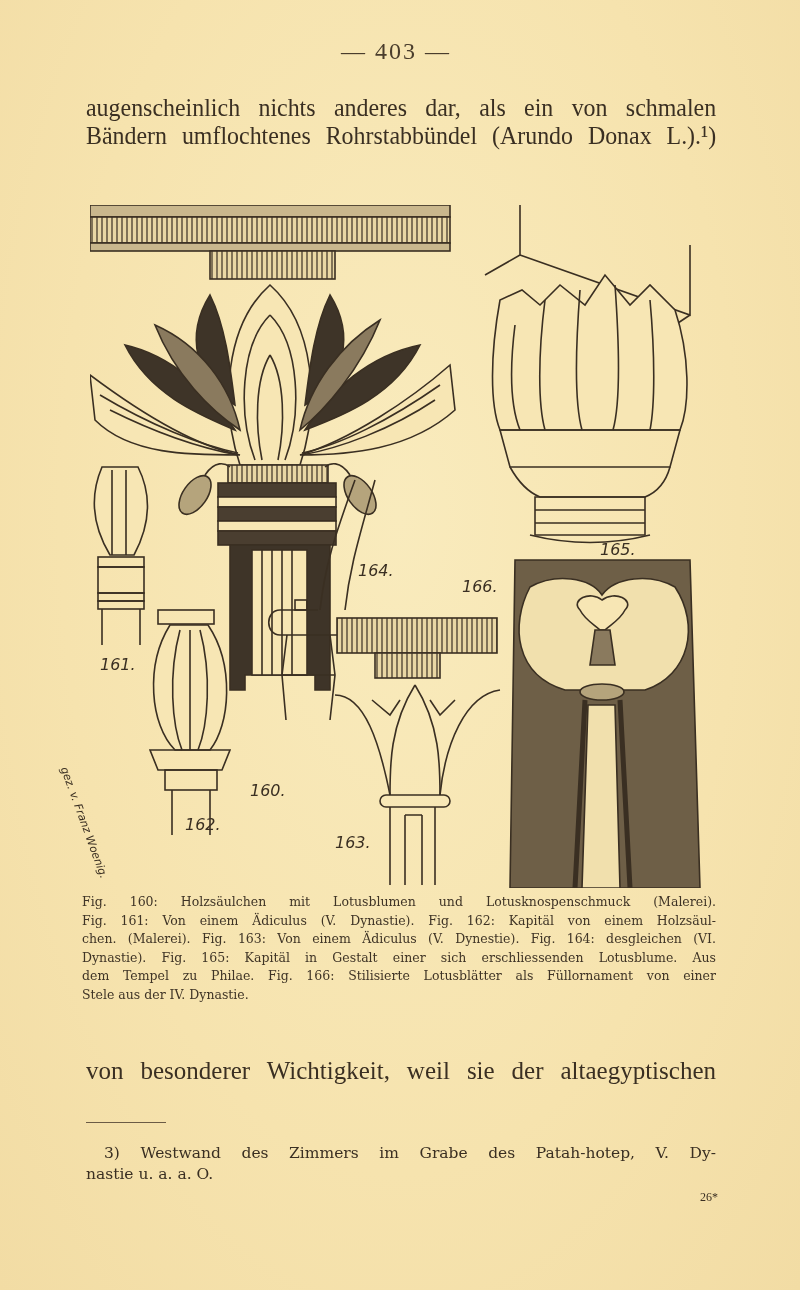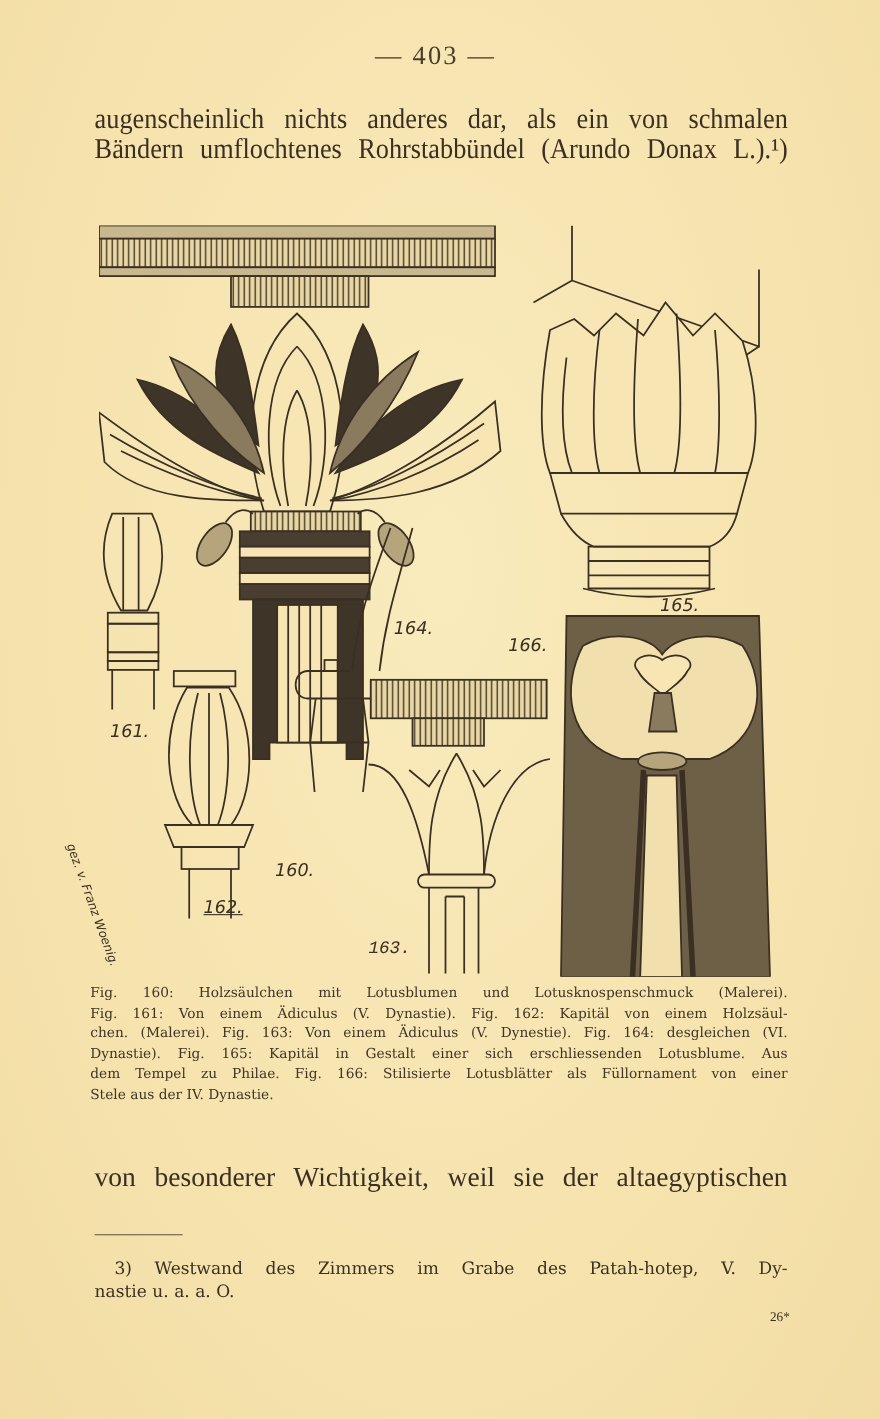--- a/index.html
+++ b/index.html
@@ -160,22 +160,22 @@
     </g>
     <defs>
       <pattern id="hatch" width="5" height="10" patternUnits="userSpaceOnUse">
         <rect width="5" height="10" fill="#e9d7a4"></rect>
         <line x1="2" y1="0" x2="2" y2="10" stroke="#3a2f22" stroke-width="1.2"></line>
       </pattern>
     </defs>
   </svg>
   <span class="fig-label" style="left:10px; top:450px;">161.</span>
   <span class="fig-label" style="left:160px; top:560px;margin-top:16px;">160.</span>
-  <span class="fig-label" style="left:95px; top:610px;text-decoration:underline;">162.</span>
-  <span class="fig-label" style="left:245px; top:648px;font-family:Liberation Mono, monospace;">163.</span>
+  <span class="fig-label" style="left:95px; top:610px;">162.</span>
+  <span class="fig-label" style="left:245px; top:628px;">163.</span>
   <span class="fig-label" style="left:268px; top:356px;">164.</span>
   <span class="fig-label" style="left:510px; top:335px;">165.</span>
   <span class="fig-label" style="left:372px; top:372px;">166.</span>
   <span class="fig-label" style="left:-20px; top:560px; font-size:11px; transform: rotate(70deg); transform-origin: left top;">gez. v. Franz Woenig.</span>
 </div>
 
 <div class="caption">
   <span class="line" style="display:block; text-align:justify; text-align-last:justify;">Fig. 160: Holzsäulchen mit Lotusblumen und Lotusknospenschmuck (Malerei).</span>
   <span class="line" style="display:block; text-align:justify; text-align-last:justify;">Fig. 161: Von einem Ädiculus (V. Dynastie). Fig. 162: Kapitäl von einem Holzsäul-</span>
   <span class="line" style="display:block; text-align:justify; text-align-last:justify;">chen. (Malerei). Fig. 163: Von einem Ädiculus (V. Dynestie). Fig. 164: desgleichen (VI.</span>

